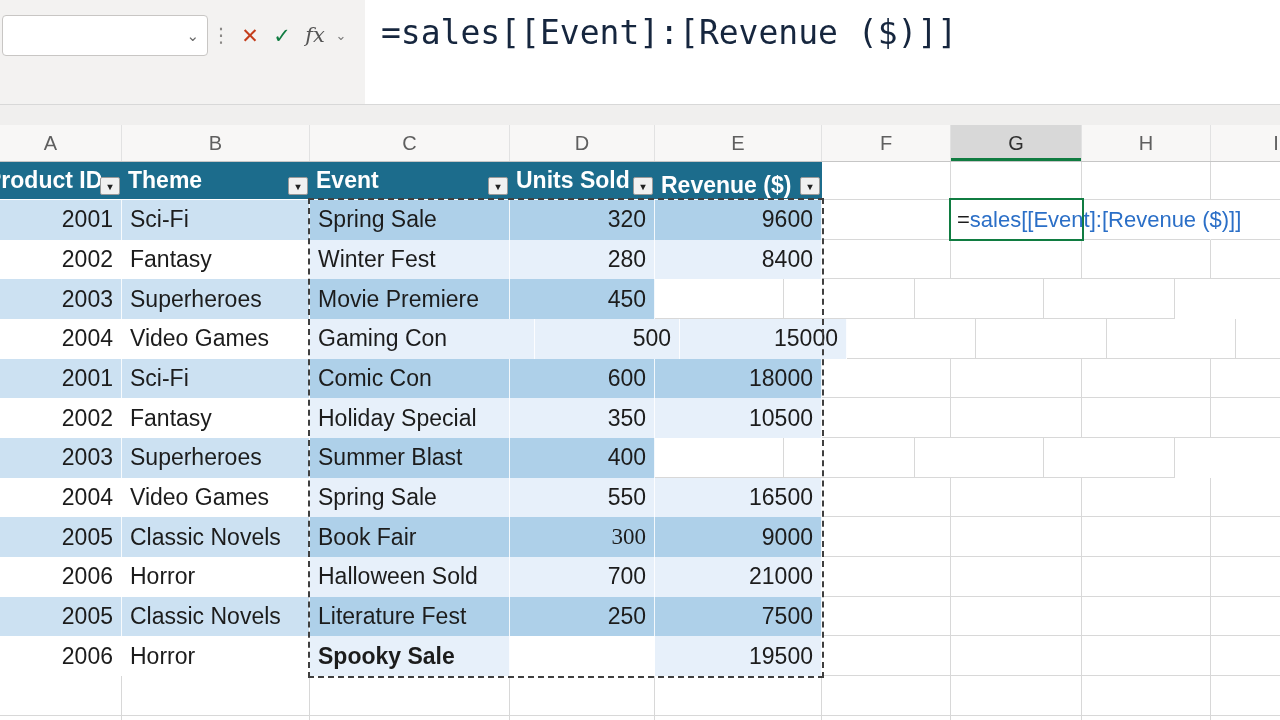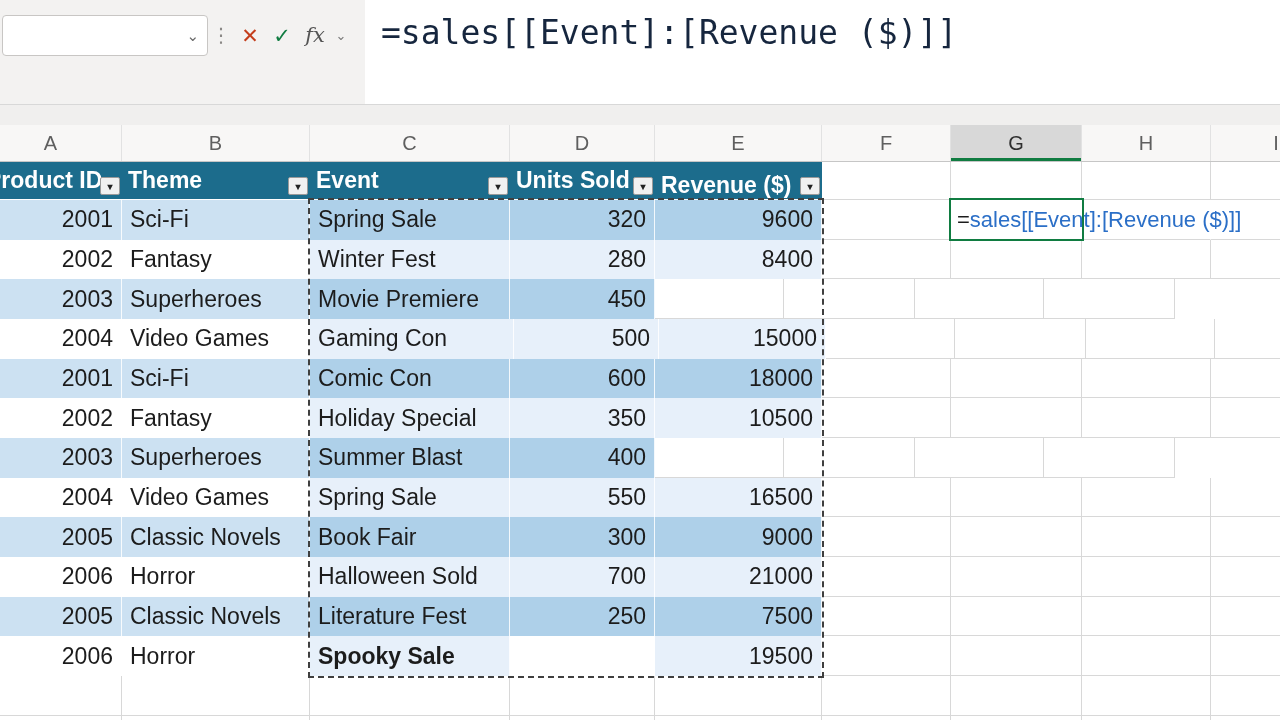--- a/index.html
+++ b/index.html
@@ -167,21 +167,21 @@
         <div class="c t-cell band insel a-l" style="width: 200px;">Movie Premiere</div>
         <div class="c t-cell band insel a-r" style="width: 145px;">450</div>
         <div class="c" style="width: 129px;"></div>
         <div class="c" style="width: 131px;"></div>
         <div class="c" style="width: 129px;"></div>
         <div class="c" style="width: 131px;"></div>
       </div>
       <div class="r" style="height: 39.67px;">
         <div class="c t-cell plain a-r" style="width: 142px;">2004</div>
         <div class="c t-cell plain a-l" style="width: 188px;">Video Games</div>
-        <div class="c t-cell plain insel a-l" style="width: 204px;">Gaming Con</div>
+        <div class="c t-cell plain insel a-l" style="width: 225px;">Gaming Con</div>
         <div class="c t-cell plain insel a-r" style="width: 145px;">500</div>
         <div class="c t-cell plain insel a-r" style="width: 167px;">15000</div>
         <div class="c" style="width: 129px;"></div>
         <div class="c" style="width: 131px;"></div>
         <div class="c" style="width: 129px;"></div>
         <div class="c" style="width: 131px;"></div>
       </div>
       <div class="r" style="height: 39.67px;">
         <div class="c t-cell band a-r" style="width: 142px;">2001</div>
         <div class="c t-cell band a-l" style="width: 188px;">Sci-Fi</div>
@@ -222,21 +222,21 @@
         <div class="c t-cell plain insel a-r" style="width: 167px;">16500</div>
         <div class="c" style="width: 129px;"></div>
         <div class="c" style="width: 131px;"></div>
         <div class="c" style="width: 129px;"></div>
         <div class="c" style="width: 131px;"></div>
       </div>
       <div class="r" style="height: 39.67px;">
         <div class="c t-cell band a-r" style="width: 142px;">2005</div>
         <div class="c t-cell band a-l" style="width: 188px;">Classic Novels</div>
         <div class="c t-cell band insel a-l" style="width: 200px;">Book Fair</div>
-        <div class="c t-cell band insel a-r" style="width: 145px;">300</div>
+        <div class="c t-cell band insel a-r" style="width: 145px; font-family: Liberation Serif, serif;">300</div>
         <div class="c t-cell band insel a-r" style="width: 167px;">9000</div>
         <div class="c" style="width: 129px;"></div>
         <div class="c" style="width: 131px;"></div>
         <div class="c" style="width: 129px;"></div>
         <div class="c" style="width: 131px;"></div>
       </div>
       <div class="r" style="height: 39.67px;">
         <div class="c t-cell plain a-r" style="width: 142px;">2006</div>
         <div class="c t-cell plain a-l" style="width: 188px;">Horror</div>
         <div class="c t-cell plain insel a-l" style="width: 200px;">Halloween Sold</div>

